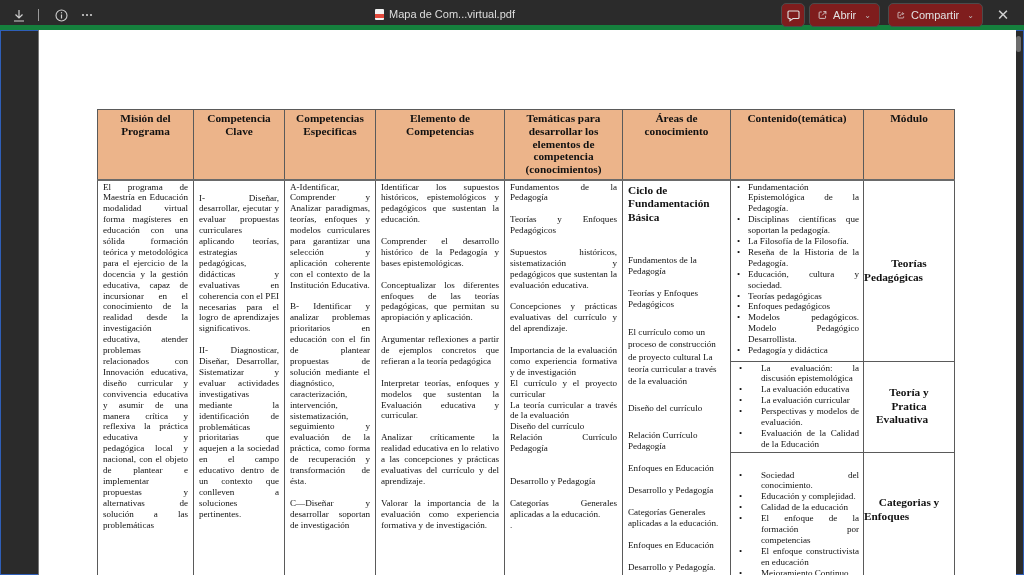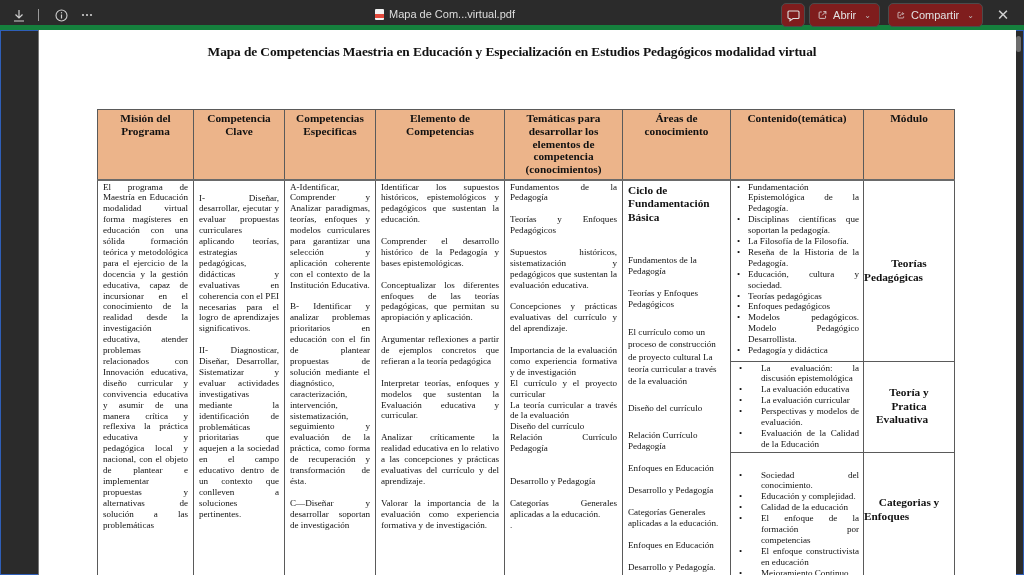--- a/index.html
+++ b/index.html
@@ -114,21 +114,20 @@
     <span>Compartir</span>
     <span class="chev">⌄</span>
   </div>
   <div class="close-x">✕</div>
 </div>
 
 <div class="viewer"></div>
 <div class="scroll-thumb"></div>
 
 <div class="page">
-  <div class="page-title">Mapa de Competencias Maestria en Educación y Especialización en Estudios Pedagógicos modalidad virtual</div>
 
   <table class="map">
     <colgroup>
       <col style="width:96px">
         <col style="width:91px">
         <col style="width:91px">
         <col style="width:129px">
       <col style="width:118px">
         <col style="width:108px">
         <col style="width:133px">

